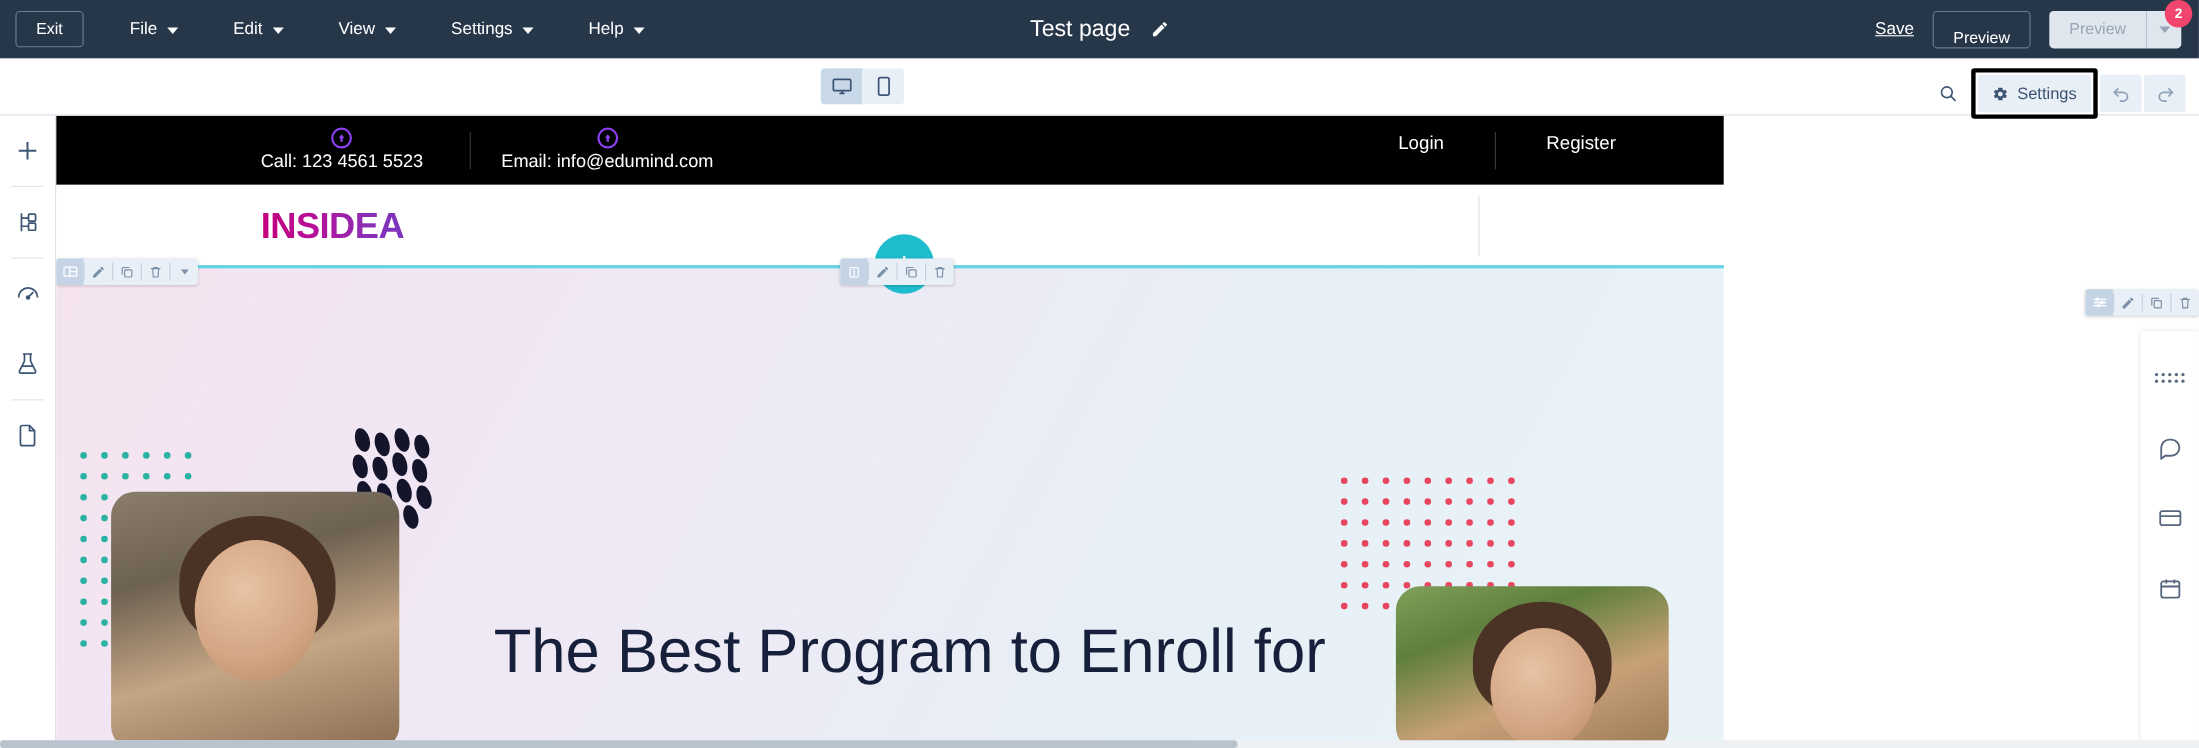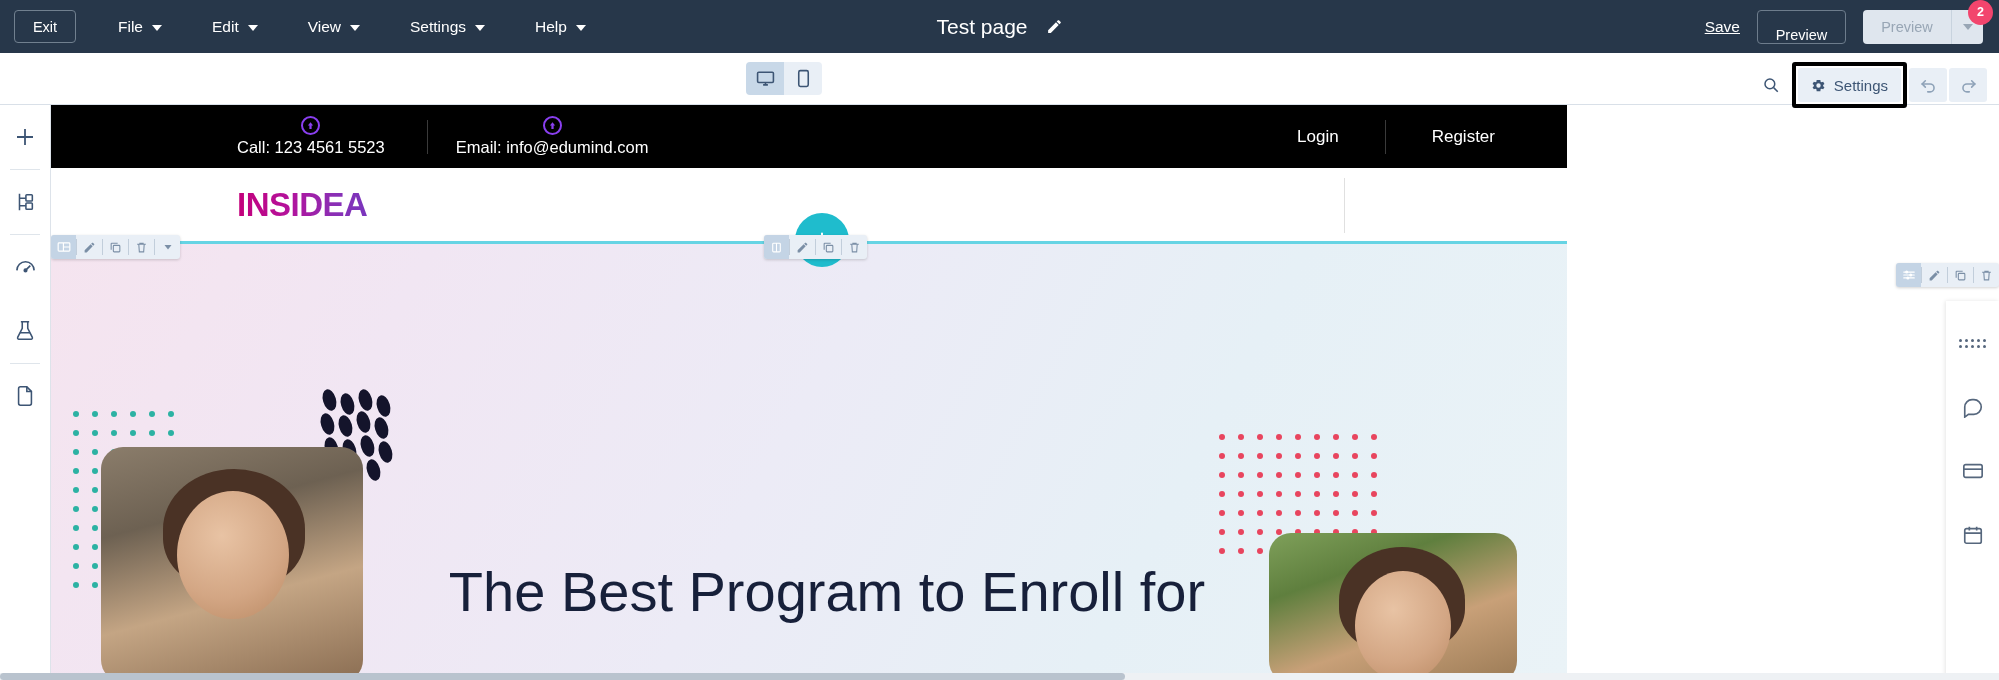--- a/index.html
+++ b/index.html
@@ -176,21 +176,21 @@
   }
   .contact-icon {
     width: 19px; height: 19px; border-radius: 50%;
     border: 2px solid #8a3ff0;
     display: flex; align-items: center; justify-content: center;
     margin-bottom: 3px;
   }
   .contact-text { font-size: 16.5px; white-space: nowrap; }
   .vsep { width: 1px; height: 34px; background: #3a3a3a; }
   .site-nav {
-    margin-left: auto; display: flex; align-items: center;
+    margin-left: auto; display: flex; align-items: flex-start;
     color: #ffffff; gap: 12px;
   }
   .site-nav-item { font-size: 17px; padding: 0 34px; cursor: pointer; }
 
   
   .logo-row {
     position: absolute; left: 0; top: 63px;
     width: 1516px; height: 73px; background: #ffffff;
     display: flex; align-items: center;
   }
@@ -476,21 +476,21 @@
         <svg width="9" height="9" viewBox="0 0 24 24" fill="#8a3ff0">
             <path d="M12 3l7 9h-4v9h-6v-9H5z"></path>
           </svg>
       </div>
       <div class="contact-text">Email: info@edumind.com</div>
     </div>
 
     <div class="site-nav">
       <div class="site-nav-item">Login</div>
       <div class="vsep"></div>
-      <div class="site-nav-item" style="padding-right:72px">Register</div>
+      <div class="site-nav-item" style="padding-right:98px">Register</div>
     </div>
   </div>
 
   <div class="logo-row">
     <div class="logo">INSIDEA</div>
     <div class="logo-divider"></div>
   </div>
 
   <div class="sel-top-line"></div>
   <div class="hero">

